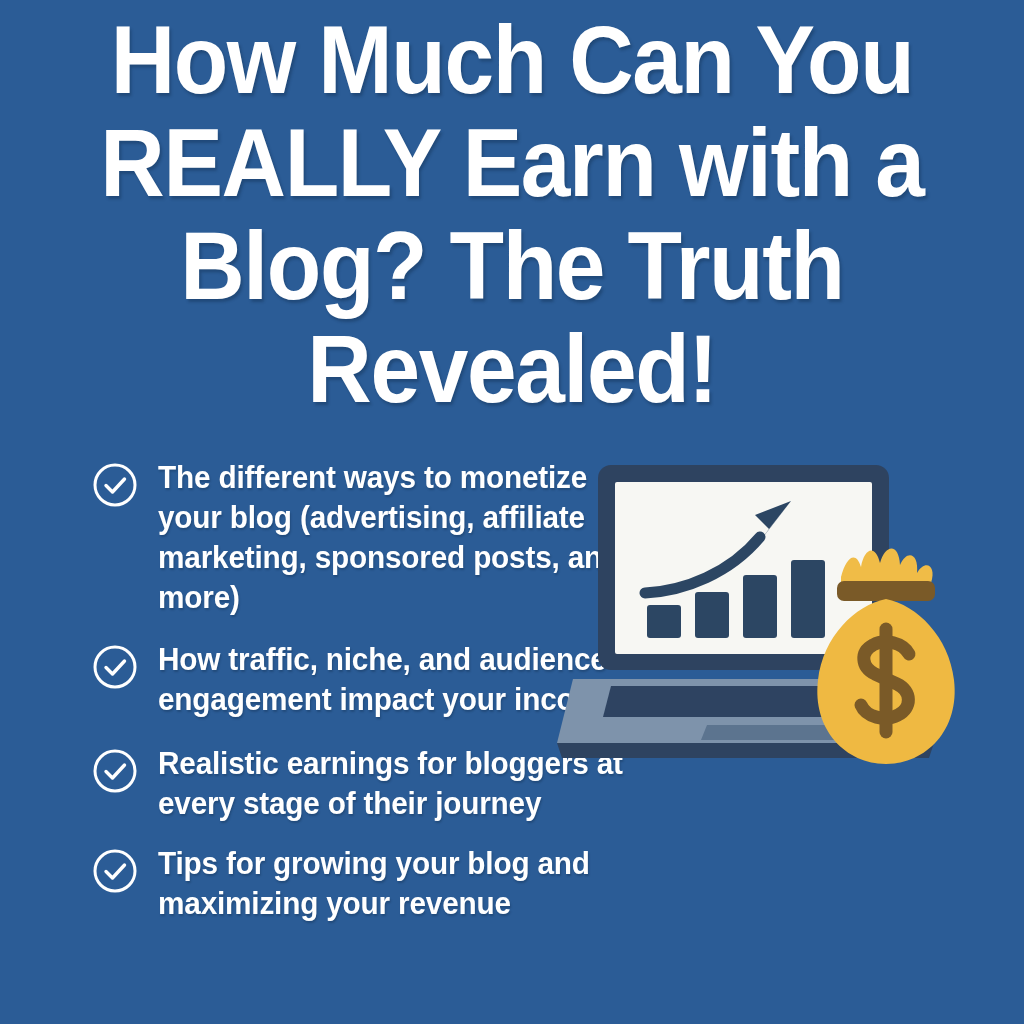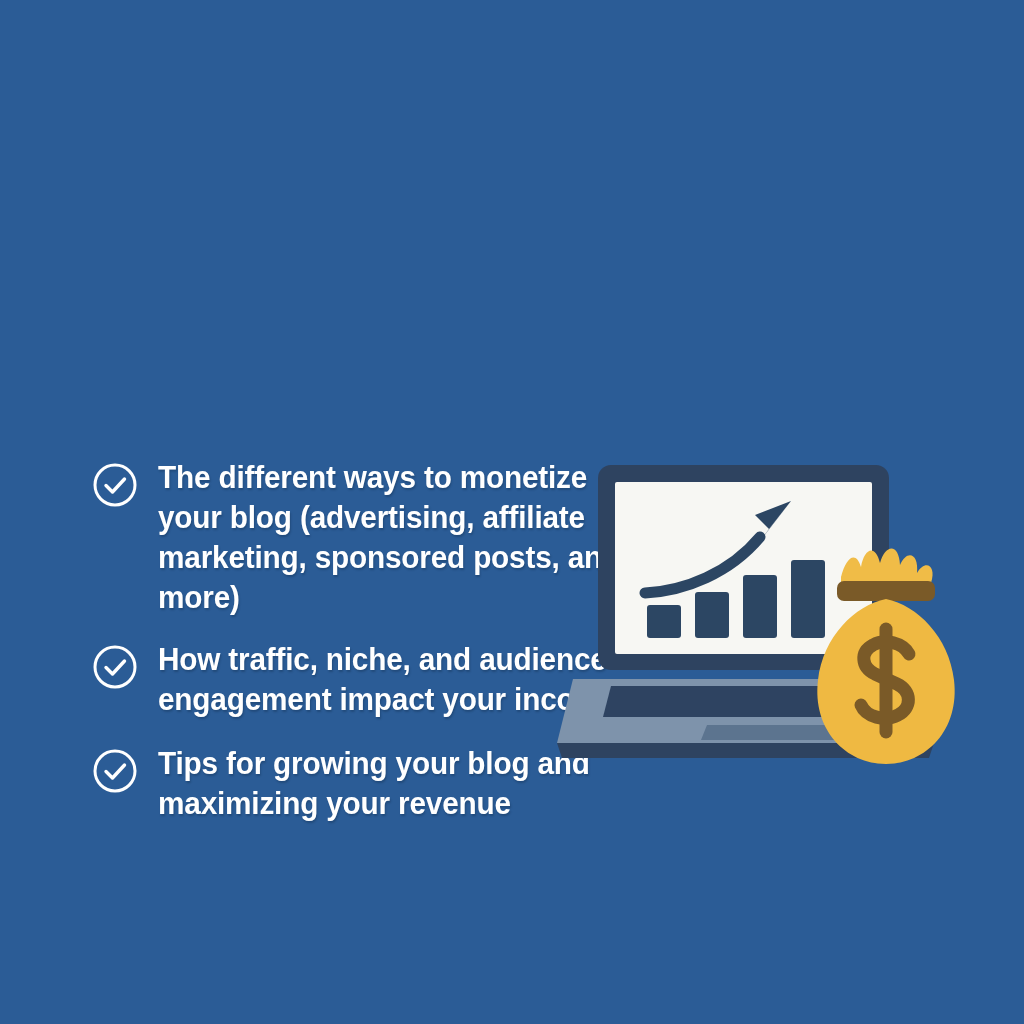--- a/index.html
+++ b/index.html
@@ -86,20 +86,26 @@
     width: 470px;
     height: 360px;
   }
   #illustration svg { display: block; }
 </style>
 </head>
 <body>
 
 <div id="poster">
 
+  <div id="title-block">
+    <span class="title-line">How Much Can You</span>
+    <span class="title-line">REALLY Earn with a</span>
+    <span class="title-line">Blog? The Truth</span>
+    <span class="title-line">Revealed!</span>
+  </div>
 
   <div id="bullets">
 
     <div class="bullet-row" id="bullet-row-1">
       <span class="check-icon">
         <svg width="46" height="46" viewBox="0 0 46 46">
           <circle cx="23" cy="23" r="20" fill="none" stroke="#ffffff" stroke-width="3"></circle>
           <path d="M14 23.5 L20.5 30 L32.5 17" fill="none" stroke="#ffffff" stroke-width="3.4" stroke-linecap="round" stroke-linejoin="round"></path>
         </svg>
       </span>
@@ -109,20 +115,29 @@
     <div class="bullet-row" id="bullet-row-2">
       <span class="check-icon">
         <svg width="46" height="46" viewBox="0 0 46 46">
           <circle cx="23" cy="23" r="20" fill="none" stroke="#ffffff" stroke-width="3"></circle>
           <path d="M14 23.5 L20.5 30 L32.5 17" fill="none" stroke="#ffffff" stroke-width="3.4" stroke-linecap="round" stroke-linejoin="round"></path>
         </svg>
       </span>
       <span class="bullet-text">How traffic, niche, and audience engagement impact your income</span>
     </div>
 
+    <div class="bullet-row" id="bullet-row-3">
+      <span class="check-icon">
+        <svg width="46" height="46" viewBox="0 0 46 46">
+          <circle cx="23" cy="23" r="20" fill="none" stroke="#ffffff" stroke-width="3"></circle>
+          <path d="M14 23.5 L20.5 30 L32.5 17" fill="none" stroke="#ffffff" stroke-width="3.4" stroke-linecap="round" stroke-linejoin="round"></path>
+        </svg>
+      </span>
+      <span class="bullet-text">Realistic earnings for bloggers at every stage of their journey</span>
+    </div>
 
     <div class="bullet-row" id="bullet-row-4">
       <span class="check-icon">
         <svg width="46" height="46" viewBox="0 0 46 46">
           <circle cx="23" cy="23" r="20" fill="none" stroke="#ffffff" stroke-width="3"></circle>
           <path d="M14 23.5 L20.5 30 L32.5 17" fill="none" stroke="#ffffff" stroke-width="3.4" stroke-linecap="round" stroke-linejoin="round"></path>
         </svg>
       </span>
       <span class="bullet-text">Tips for growing your blog and maximizing your revenue</span>
     </div>

